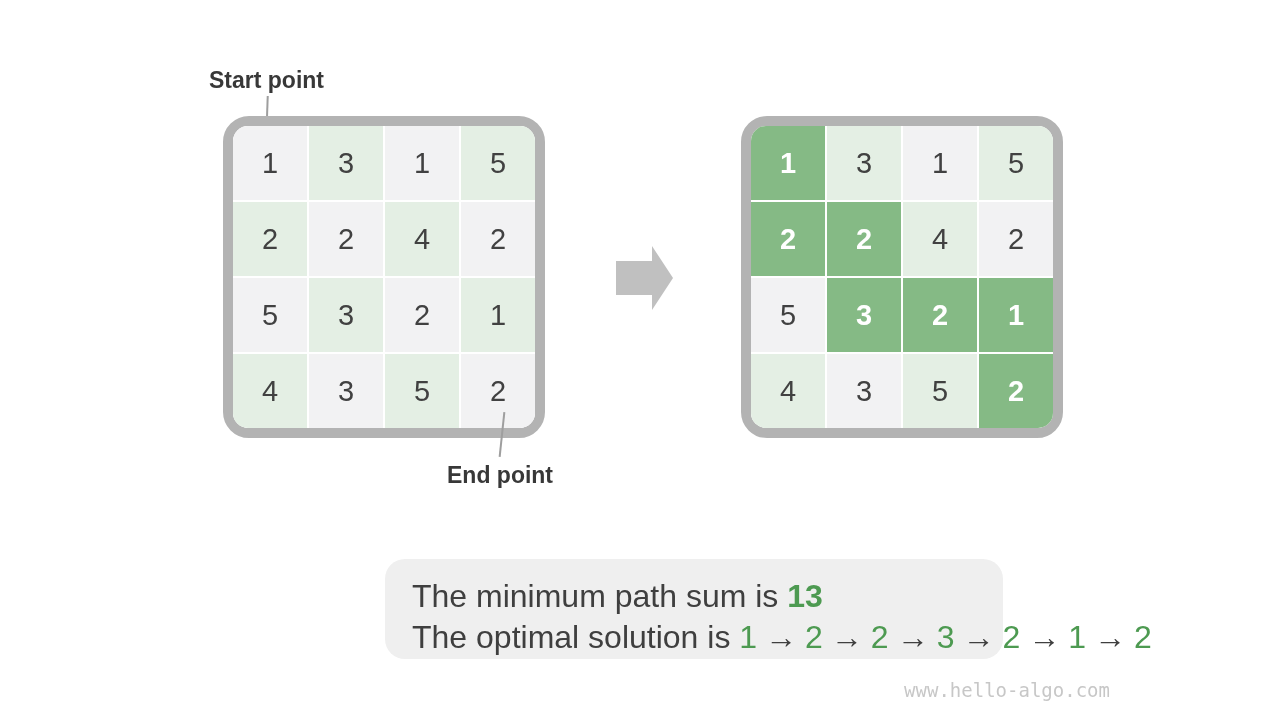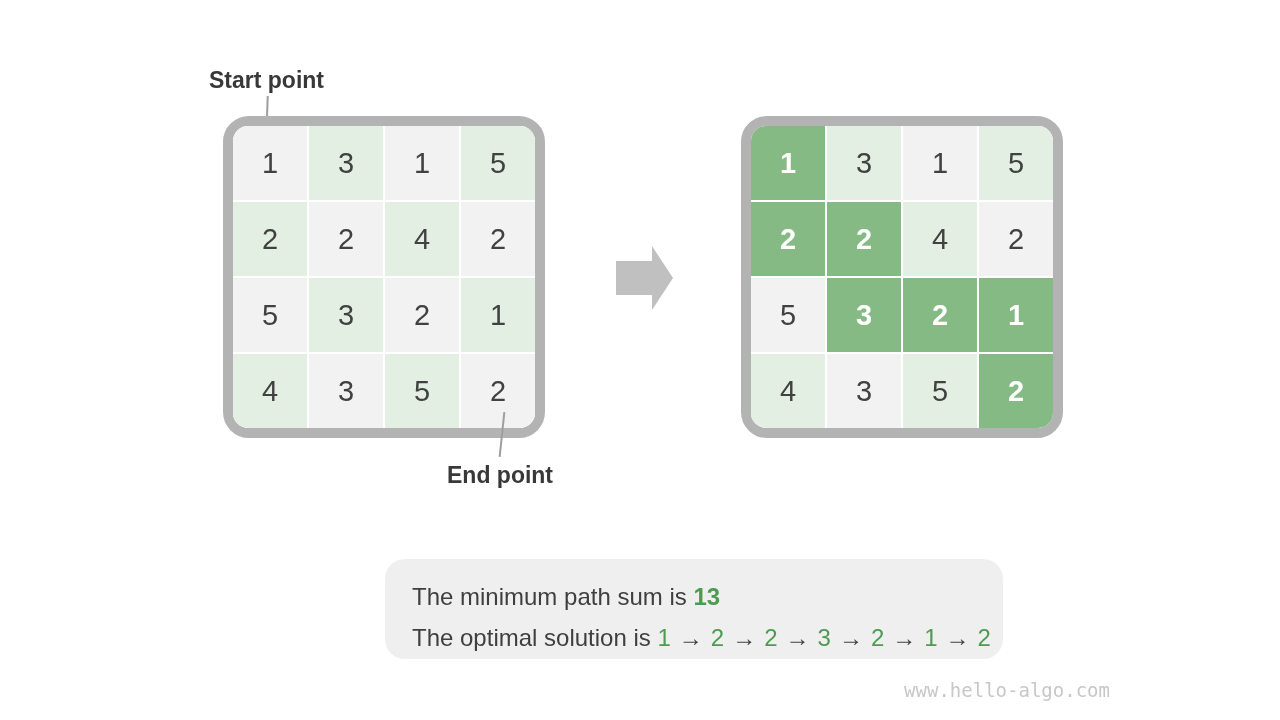--- a/index.html
+++ b/index.html
@@ -39,21 +39,21 @@
     font-size:29px;color:var(--digit-dark);
   }
   .cell.shade-gray{background:var(--cell-gray);}
   .cell.shade-green{background:var(--cell-green);}
   .cell.path{background:var(--path-green);color:#ffffff;font-weight:bold;}
   .arrow-wrap{position:absolute;}
   .result-box{
     position:absolute;left:385px;top:559px;width:618px;height:100px;
     background:var(--box-bg);border-radius:20px;
     padding:17px 12px 0 27px;box-sizing:border-box;
-    font-size:24px;color:var(--text-dark);
+    font-size:32px;color:var(--text-dark);
   }
   .result-line{height:41px;line-height:41px;white-space:nowrap;}
   .green-bold{color:var(--green-text);font-weight:bold;}
   .green-num{color:var(--green-text);}
   .seq-sep{color:var(--text-dark);margin:0 8px;}
   .watermark{
     position:absolute;right:42px;top:679px;
     font-family:"DejaVu Sans Mono", monospace;font-size:19px;color:var(--watermark-gray);
   }
 </style>

